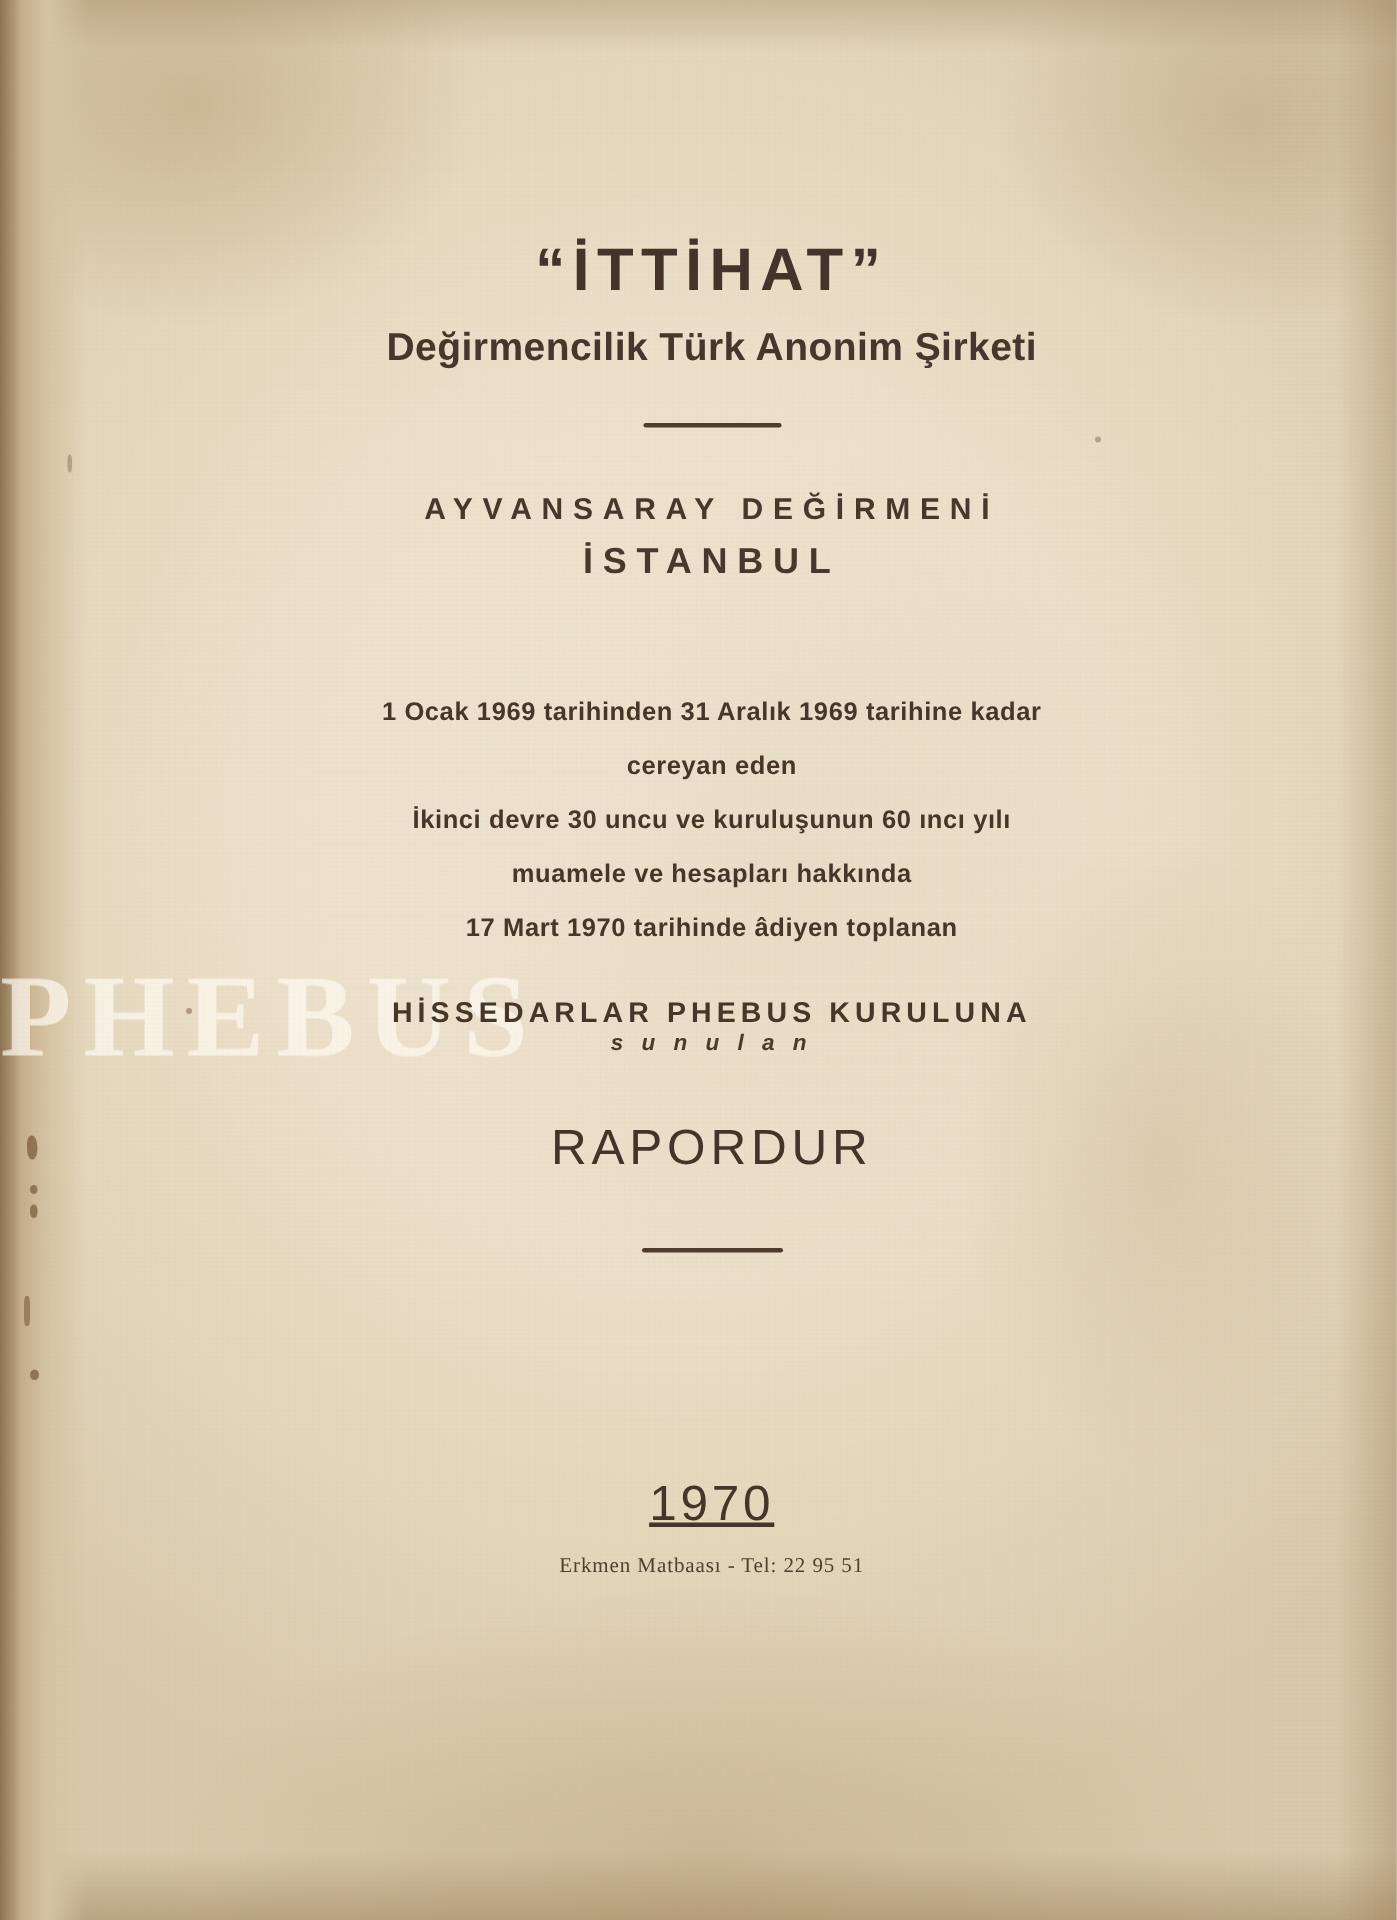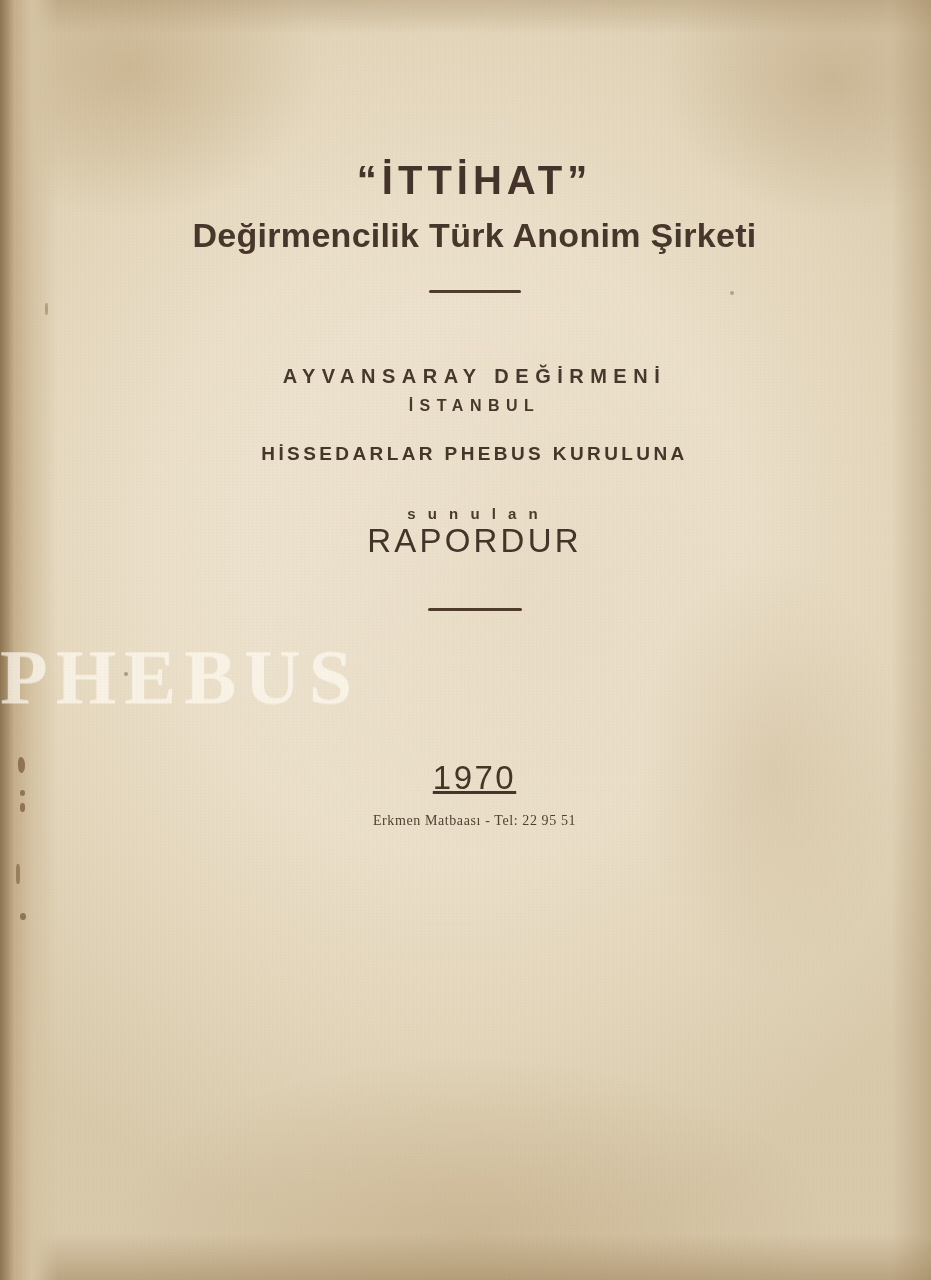--- a/index.html
+++ b/index.html
@@ -114,46 +114,46 @@
 
   #title-main {
     margin-top: 158px;
     font-size: 40px;
     font-weight: 700;
     letter-spacing: 5px;
     color: #43332a;
   }
   #title-sub {
     margin-top: 13px;
-    font-size: 34px;
+    font-size: 26px;
     font-weight: 700;
     letter-spacing: .3px;
     color: #46362b;
   }
 
   .rule {
     width: 92px;
     height: 3px;
     background: #4d3b2c;
     margin: 0 auto;
     border-radius: 2px;
   }
   #rule-top { margin-top: 35px; }
   #rule-bottom { margin-top: 48px; width: 94px; }
 
   #mill-name {
-    margin-top: 72px;
+    margin-top: 44px;
     font-size: 20px;
     letter-spacing: 6.5px;
     font-weight: 700;
     color: #47372c;
   }
   #mill-city {
     margin-top: 9px;
-    font-size: 16px;
+    font-size: 24px;
     letter-spacing: 6.5px;
     font-weight: 700;
     color: #47372c;
   }
 
   #period-block {
     margin-top: 68px;
   }
   .period-line {
     font-size: 17px;
@@ -165,28 +165,29 @@
 
   #assembly {
     margin-top: 28px;
     font-size: 19px;
     font-weight: 700;
     letter-spacing: 3.4px;
     color: #463629;
   }
 
   #presented {
-    margin-top: 40px;
     font-size: 15px;
     font-weight: 600;
     letter-spacing: 4px;
     color: #4a3a2c;
+    font-style: italic;
   }
 
   #report-word {
+    margin-top: 42px;
     font-size: 33px;
     font-weight: 500;
     letter-spacing: 3.2px;
     color: #433429;
   }
 
   #year {
     margin-top: 148px;
     font-size: 33px;
     font-weight: 500;
@@ -245,20 +246,27 @@
   <div id="content">
 
     <div id="title-main">“İTTİHAT”</div>
     <div id="title-sub">Değirmencilik Türk Anonim Şirketi</div>
 
     <div class="rule" id="rule-top"></div>
 
     <div id="mill-name">AYVANSARAY  DEĞİRMENİ</div>
     <div id="mill-city">İSTANBUL</div>
 
+    <div id="period-block">
+      <div class="period-line">1 Ocak 1969 tarihinden 31 Aralık 1969 tarihine kadar</div>
+      <div class="period-line">cereyan eden</div>
+      <div class="period-line">İkinci devre 30 uncu ve kuruluşunun 60 ıncı yılı</div>
+      <div class="period-line">muamele ve hesapları hakkında</div>
+      <div class="period-line">17 Mart 1970 tarihinde âdiyen toplanan</div>
+    </div>
 
     <div id="assembly">HİSSEDARLAR  PHEBUS  KURULUNA</div>
 
     <div id="presented">s u n u l a n</div>
 
     <div id="report-word">RAPORDUR</div>
 
     <div class="rule" id="rule-bottom"></div>
 
     <div id="year">1970</div>

